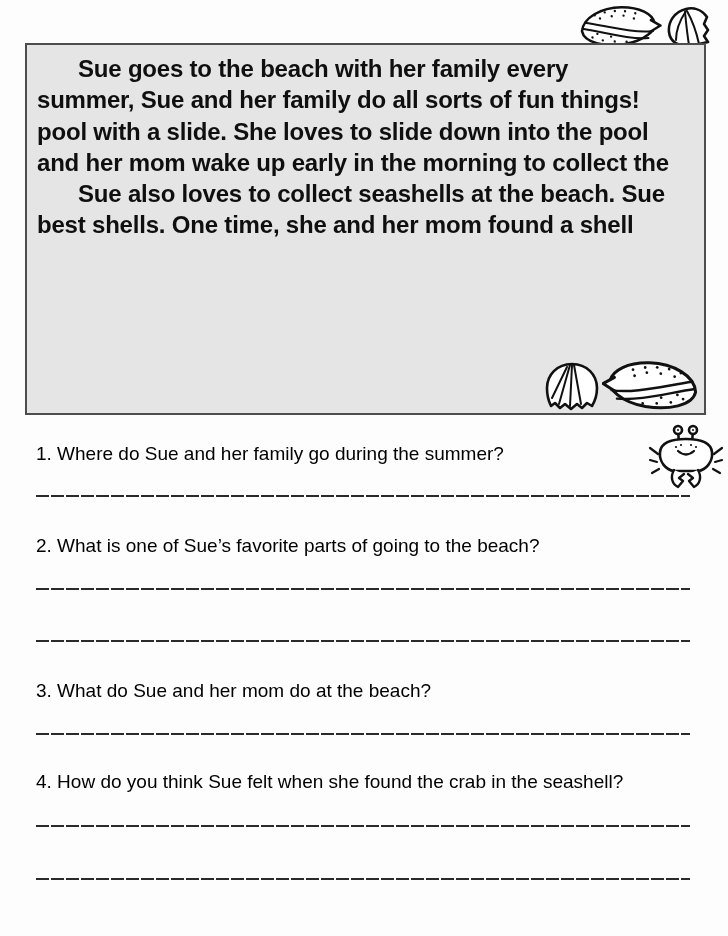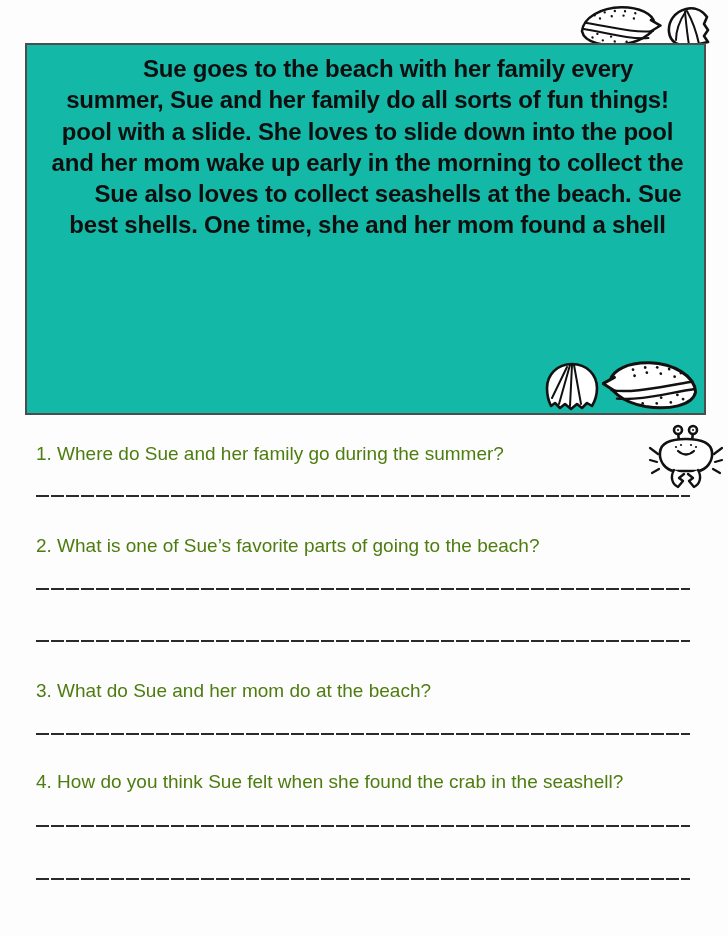--- a/index.html
+++ b/index.html
@@ -31,34 +31,33 @@
   .icon { position:absolute; }
   .icon svg { display:block; width:100%; height:100%; }
   .olive-top   { top:4px;   left:574px; width:90px;  height:44px; transform:rotate(-3deg); }
   .scallop-top { top:6px;   left:666px; width:47px;  height:42px; }
   .scallop-box { top:362px;  left:543px; width:58px;  height:50px; }
   .olive-box   { top:359px;  left:602px; width:100px; height:52px; transform:scaleX(-1) rotate(-4deg); }
   .crab        { top:424px;  left:648px; width:76px;  height:70px; }
   
   .passage-box {
     position:absolute; top:43px; left:25px; width:681px; height:372px;
-    background:#14b8a6;
+    background:#e5e5e5;
     border:2px solid #4d4d4d;
     padding:8px 6px 0 10px;
-    text-align:center;
   }
   .passage-line {
     font-weight:700; font-size:24px; line-height:31.3px;
     color:#0f0f0f; letter-spacing:-0.2px; white-space:nowrap;
   }
   .passage-line.indent { padding-left:41px; }
   
   .question {
     position:absolute; left:36px; width:620px;
-    font-size:19px; line-height:25px; color:#4d7c0f;
+    font-size:19px; line-height:25px; color:#000000;
   }
   .answer-line {
     position:absolute; left:36px; width:654px; height:3px;
     background:repeating-linear-gradient(90deg,#2a2a2a 0 13px, transparent 13px 15px) bottom/100% 2px no-repeat;
   }
 </style>
 </head>
 <body>
 
 <div class="header">

